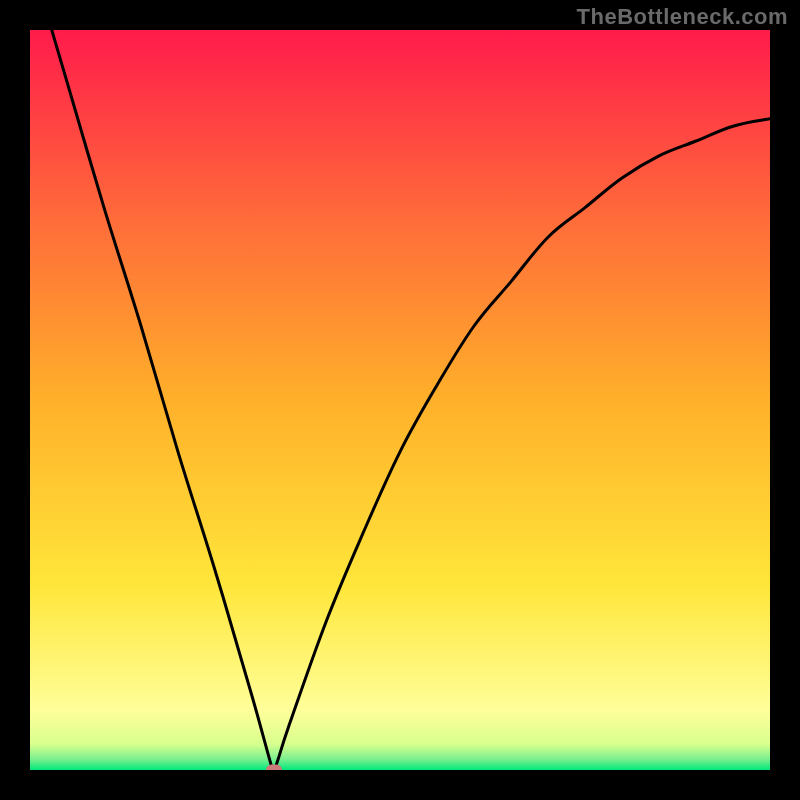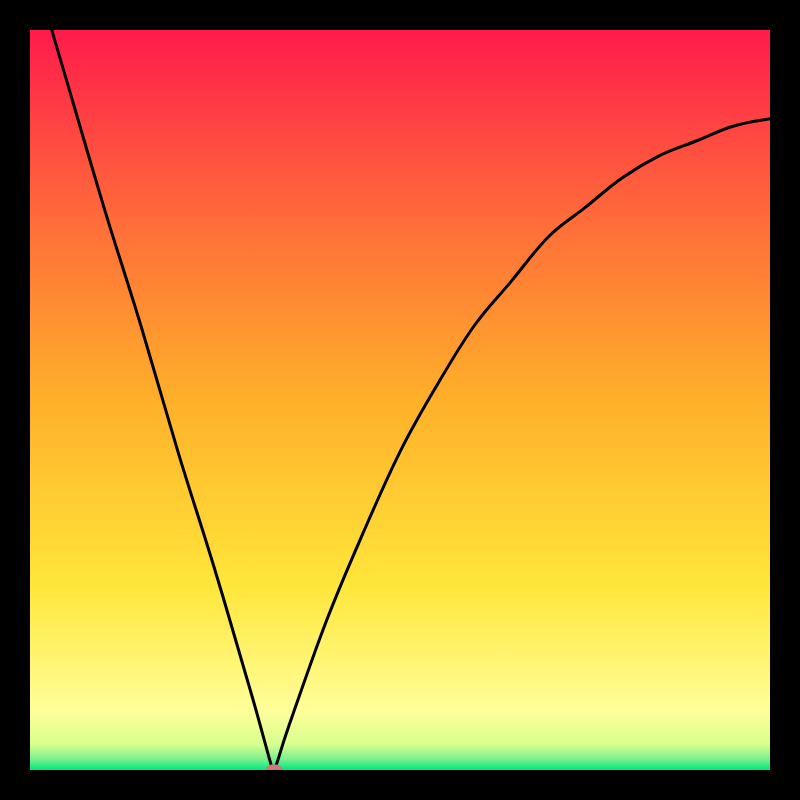--- a/index.html
+++ b/index.html
@@ -53,20 +53,21 @@
     border-radius: 6px;
     background: #cd7a7a;
     transform: translate(-50%, -50%);
   }
 </style>
 </head>
 <body>
 
 <div class="frame">
 
+  <div class="watermark">TheBottleneck.com</div>
 
   <div class="plot-area">
 
     <svg class="gradient-bg" viewBox="0 0 740 740" preserveAspectRatio="none">
       <defs>
         <linearGradient id="bg-grad" x1="0" y1="0" x2="0" y2="1">
             <stop offset="0%" stop-color="#ff1b4b"></stop>
             <stop offset="25%" stop-color="#ff6a3a"></stop>
             <stop offset="50%" stop-color="#ffb02a"></stop>
             <stop offset="75%" stop-color="#ffe63a"></stop>

